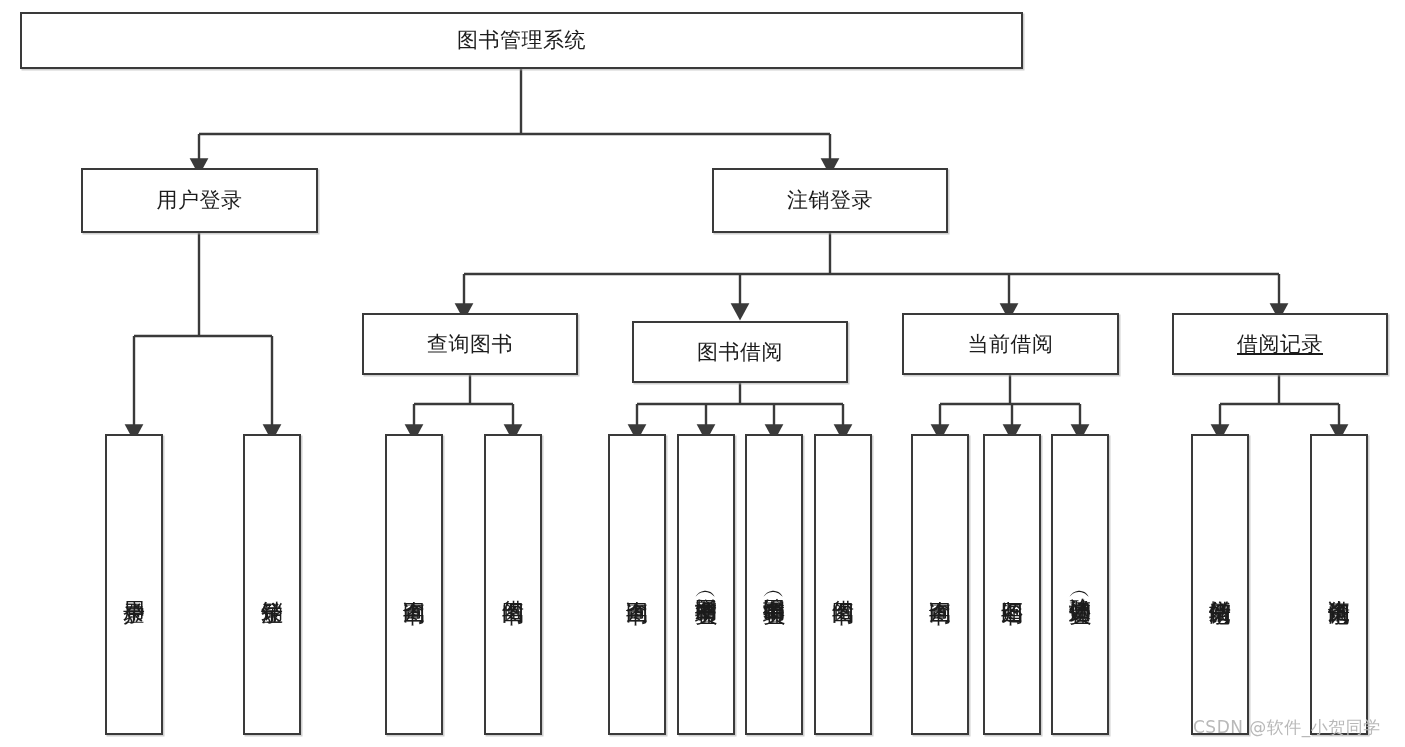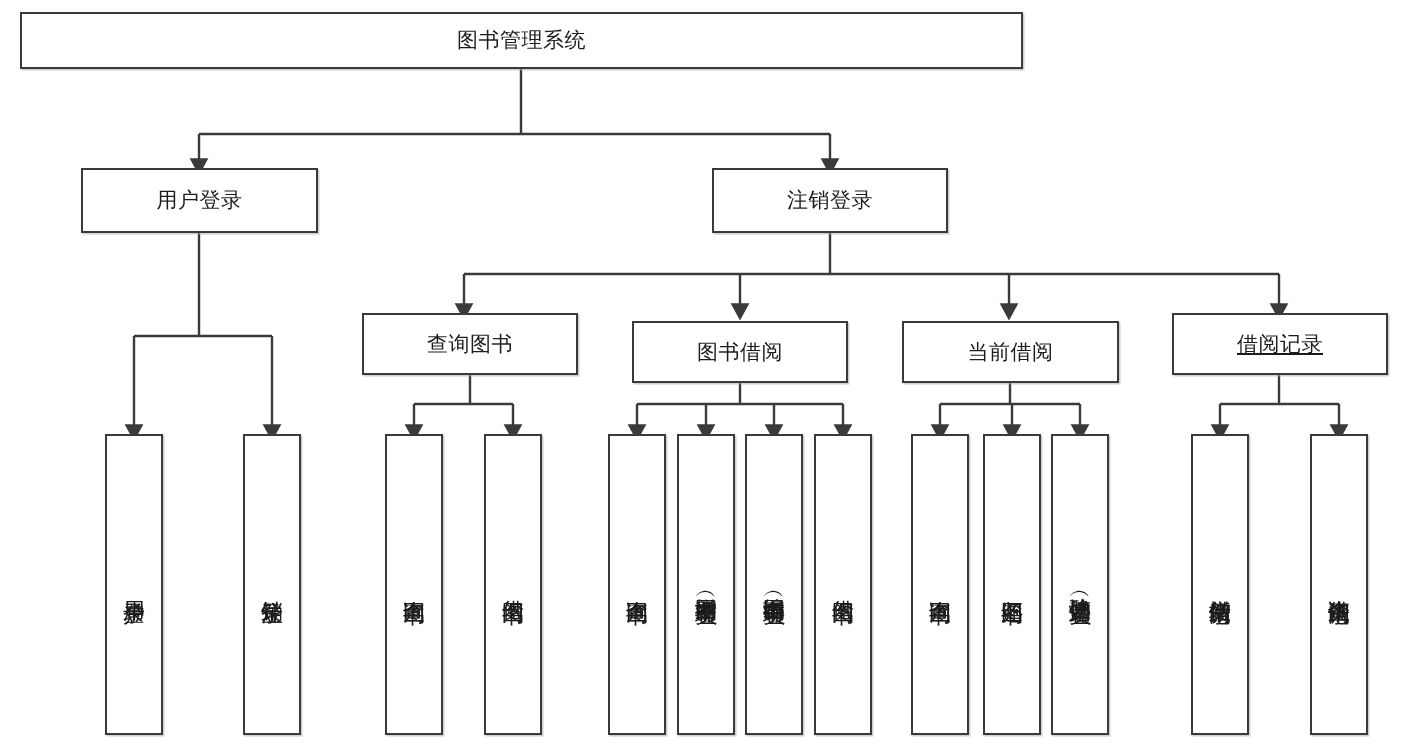--- a/index.html
+++ b/index.html
@@ -123,21 +123,21 @@
       </div>
       <div class="node-box" style="left: 712px; top: 168px; width: 236px; height: 65px;">
         <span class="node-label">注销登录</span>
       </div>
       <div class="node-box" style="left: 362px; top: 313px; width: 216px; height: 62px;">
         <span class="node-label">查询图书</span>
       </div>
       <div class="node-box" style="left: 632px; top: 313px; width: 216px; height: 62px; margin-top: 8px;">
         <span class="node-label">图书借阅</span>
       </div>
-      <div class="node-box" style="left: 902px; top: 313px; width: 217px; height: 62px; margin-top: 8px;">
+      <div class="node-box" style="left: 902px; top: 313px; width: 217px; height: 62px;">
         <span class="node-label">当前借阅</span>
       </div>
       <div class="node-box" style="left: 1172px; top: 313px; width: 216px; height: 62px; text-decoration: underline;">
         <span class="node-label">借阅记录</span>
       </div>
       <div class="node-box vertical" style="left: 105px; top: 434px; width: 58px; height: 301px;">
         <span class="node-label">用户登录</span>
       </div>
       <div class="node-box vertical" style="left: 243px; top: 434px; width: 58px; height: 301px;">
         <span class="node-label">注销登录</span>
@@ -169,13 +169,14 @@
       <div class="node-box vertical" style="left: 1051px; top: 434px; width: 58px; height: 301px;">
         <span class="node-label">确认归还（管理员）</span>
       </div>
       <div class="node-box vertical" style="left: 1191px; top: 434px; width: 58px; height: 301px;">
         <span class="node-label">新增借阅记录</span>
       </div>
       <div class="node-box vertical" style="left: 1310px; top: 434px; width: 58px; height: 301px;">
         <span class="node-label">查询借阅记录</span>
       </div>
     </div>
+  <div class="watermark" style="left: 1193px; top: 716px;">CSDN @软件_小贺同学</div>
 </div>
 
 </body></html>

